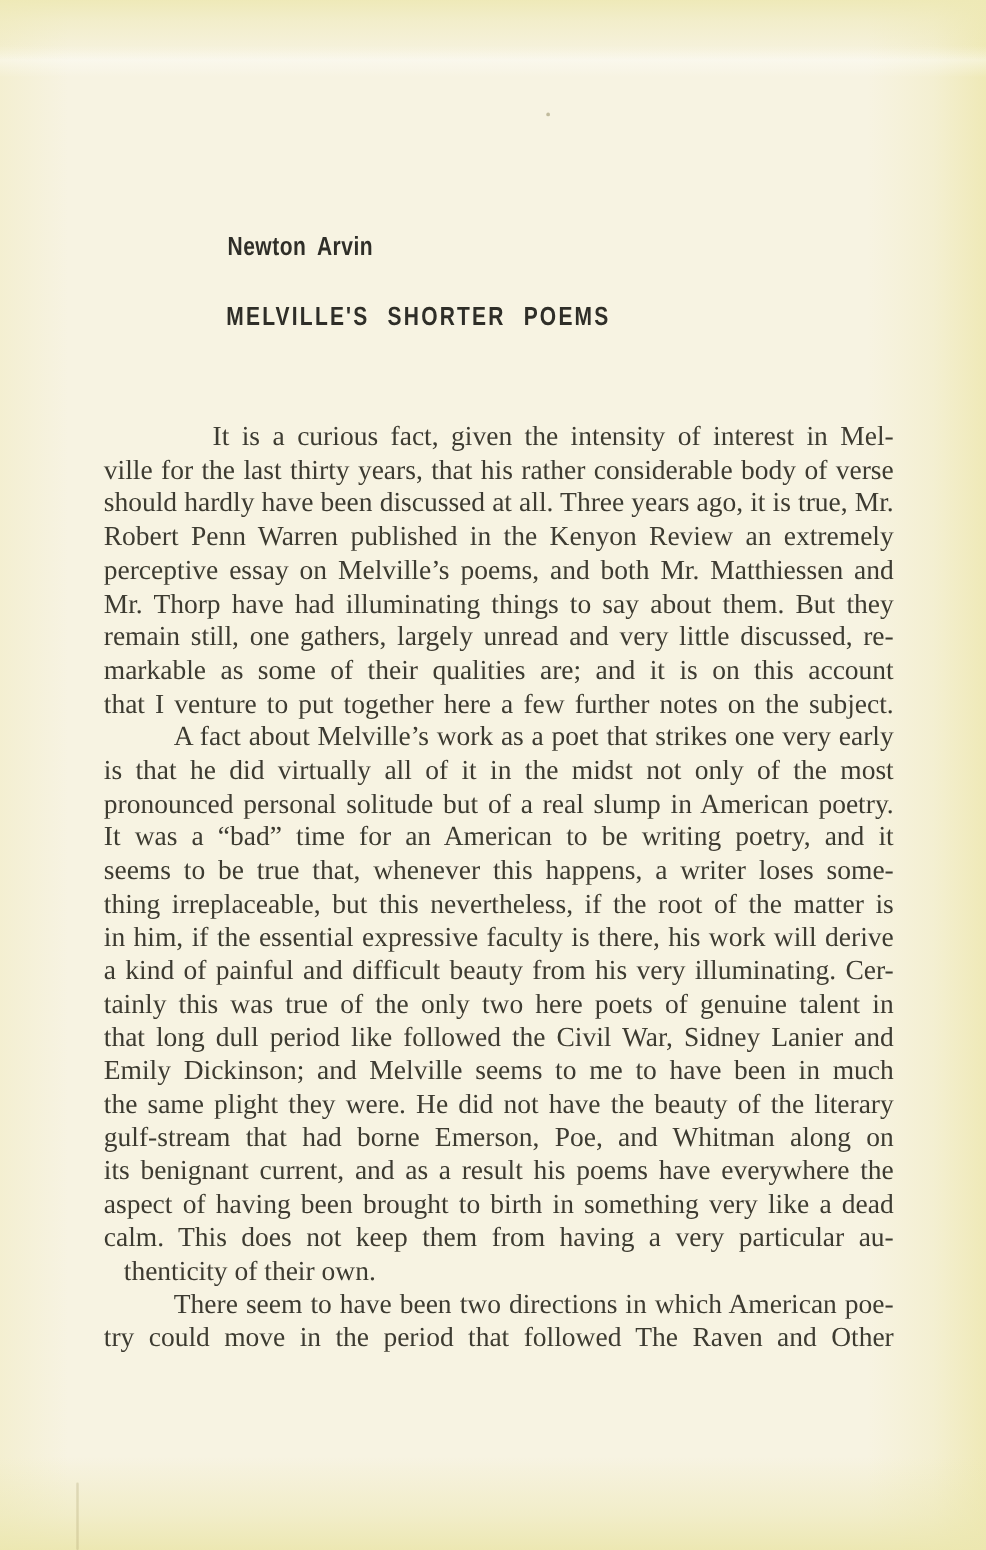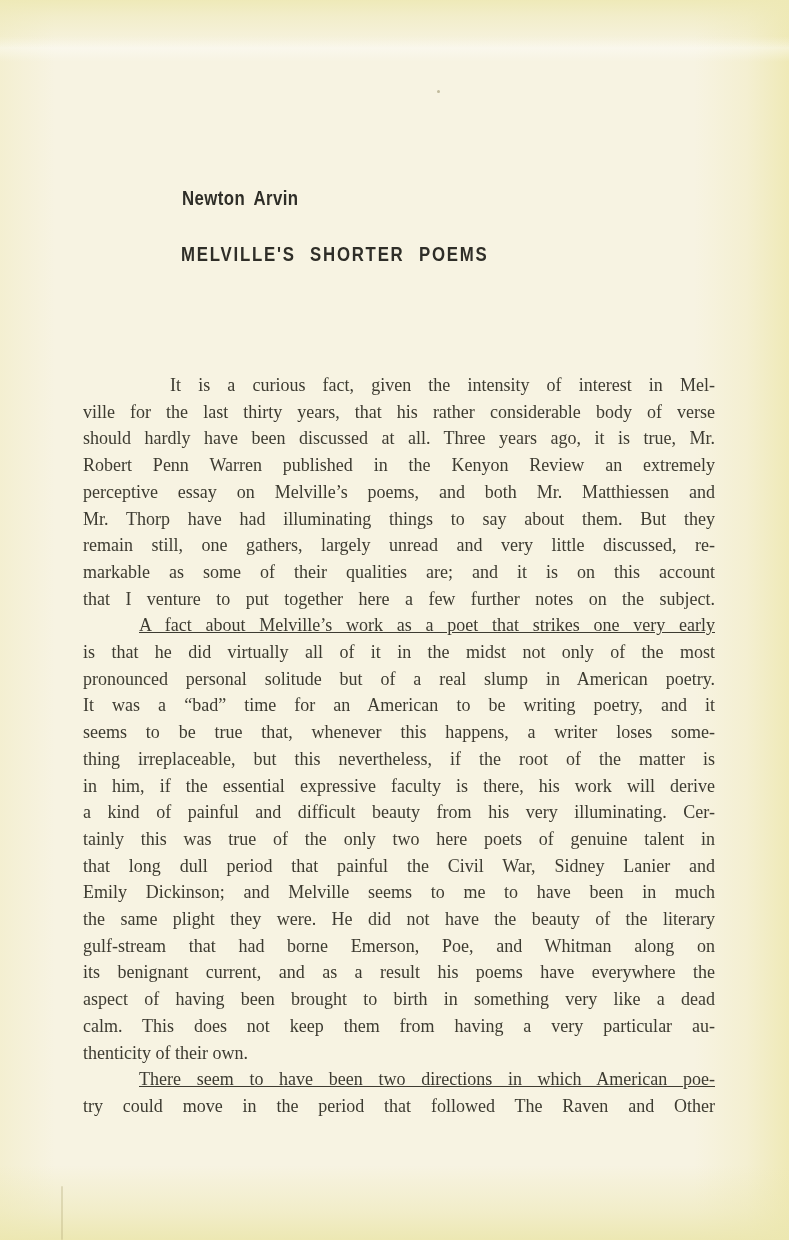--- a/index.html
+++ b/index.html
@@ -31,32 +31,32 @@
   }
   .title{
     position:absolute;left:181px;top:242px;
     font-family:"Liberation Sans", sans-serif;
     font-weight:bold;font-size:21px;color:var(--header-ink);
     letter-spacing:2.2px;word-spacing:10px;
     transform:scaleX(0.8);transform-origin:left top;
     white-space:nowrap;
   }
   .text-block{
-    position:absolute;left:83px;top:372px;width:632px;
-    font-size:18px;line-height:26.7px;color:var(--ink);
+    position:absolute;left:83px;top:336px;width:632px;
+    font-size:22px;line-height:26.7px;color:var(--ink);
   }
   .line{
     text-align:justify;
     text-align-last:justify;
     text-justify:inter-word;
     min-height:26.7px;
   }
-  .line.noj{text-align-last:left;}
+  .line.noj{text-align-last:left;margin-left:16px;}
   .line.ind-deep{text-indent:87px;}
-  .line.ind-normal{text-indent:56px;text-decoration:underline;}
+  .line.ind-normal{text-indent:56px;}
   .it{}
   .crease{
     position:absolute;left:61px;top:1186px;width:2px;height:54px;
     background:rgba(172,162,112,0.3);border-radius:1px;
   }
   .speck{
     position:absolute;left:437px;top:90px;width:3px;height:3px;
     background:rgba(150,140,100,0.55);border-radius:50%;
   }
 </style>
@@ -78,21 +78,21 @@
       <div class="line"><span>that I venture to put together here a few further notes on the subject.</span></div>
       <div class="line ind-normal"><span>A fact about Melville’s work as a poet that strikes one very early</span></div>
       <div class="line"><span>is that he did virtually all of it in the midst not only of the most</span></div>
       <div class="line"><span>pronounced personal solitude but of a real slump in American poetry.</span></div>
       <div class="line"><span>It was a “bad” time for an American to be writing poetry, and it</span></div>
       <div class="line"><span>seems to be true that, whenever this happens, a writer loses some-</span></div>
       <div class="line"><span>thing irreplaceable, but this nevertheless, if the root of the matter is</span></div>
       <div class="line"><span>in him, if the essential expressive faculty is there, his work will derive</span></div>
       <div class="line"><span>a kind of painful and difficult beauty from his very illuminating. Cer-</span></div>
       <div class="line"><span>tainly this was true of the only two here poets of genuine talent in</span></div>
-      <div class="line"><span>that long dull period that painful the Civil War, Sidney Lanier and</span></div>
+      <div class="line"><span>that long dull period like followed the Civil War, Sidney Lanier and</span></div>
       <div class="line"><span>Emily Dickinson; and Melville seems to me to have been in much</span></div>
       <div class="line"><span>the same plight they were. He did not have the beauty of the literary</span></div>
       <div class="line"><span>gulf-stream that had borne Emerson, Poe, and Whitman along on</span></div>
       <div class="line"><span>its benignant current, and as a result his poems have everywhere the</span></div>
       <div class="line"><span>aspect of having been brought to birth in something very like a dead</span></div>
       <div class="line"><span>calm. This does not keep them from having a very particular au-</span></div>
       <div class="line noj"><span>thenticity of their own.</span></div>
       <div class="line ind-normal"><span>There seem to have been two directions in which American poe-</span></div>
       <div class="line"><span>try could move in the period that followed </span><span class="it">The Raven and Other</span></div>
     </div>

